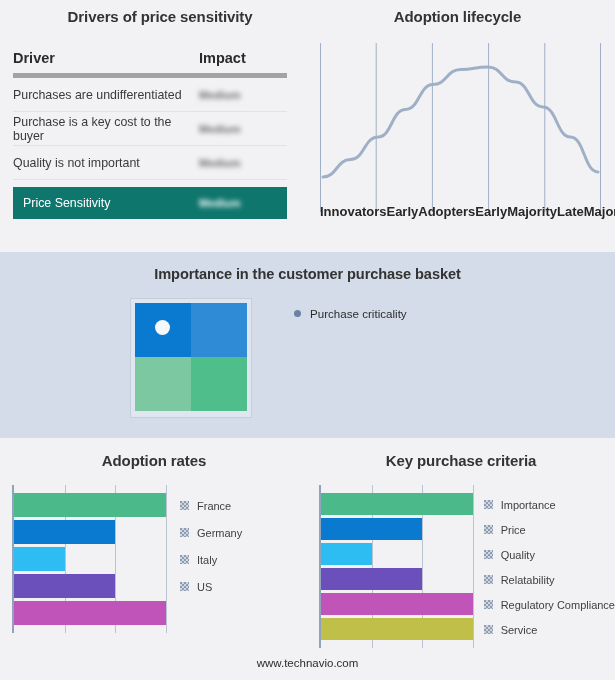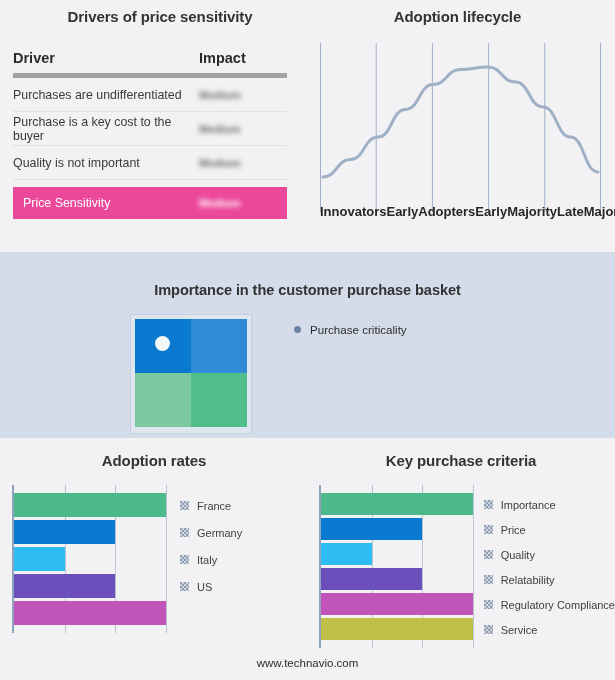--- a/index.html
+++ b/index.html
@@ -27,21 +27,21 @@
   }
   .tbl-head .c1 { flex: 1; font-size: 14.5px; font-weight: bold; color: #2b2b2b; }
   .tbl-head .c2 { width: 80px; font-size: 14.5px; font-weight: bold; color: #2b2b2b; }
   .tbl-row {
     display: flex; align-items: center; height: 34px;
     border-bottom: 1px solid #e2e2e6; padding-right: 8px;
   }
   .tbl-row .c1 { flex: 1; font-size: 12.4px; color: #3a3a3a; }
   .tbl-row .c2 { width: 80px; font-size: 11px; color: #6d6d6d; filter: blur(2.4px); font-weight: bold; }
   .tbl-row.hl {
-    background: #ec4899; border-bottom: none; height: 32px;
+    background: #0f766e; border-bottom: none; height: 32px;
     padding-left: 10px; margin-top: 7px;
   }
   .tbl-row.hl .c1 { color: #ffffff; font-size: 12.4px; }
   .tbl-row.hl .c2 { color: #ffffff; filter: blur(2.4px); }
 
   
   #lifecycle { position: absolute; left: 300px; top: 0; width: 315px; height: 250px; }
   #lifecycle .panel-title { margin-top: 8px; }
   .lc-wrap { position: relative; margin: 18px 14px 0 20px; height: 175px; }
   .lc-svg { position: absolute; left: 0; top: 0; }
@@ -53,21 +53,21 @@
     flex: 1; display: flex; align-items: flex-end; justify-content: center;
     text-align: center; font-size: 13px; font-weight: bold; color: #262626;
     line-height: 11.5px; padding-bottom: 1px;
   }
 
   
   #basket {
     position: absolute; left: 0; top: 252px; width: 615px; height: 186px;
     background: #d3dce8;
   }
-  #basket .panel-title { padding-top: 30px; font-size: 14.6px; }
+  #basket .panel-title { padding-top: 14px; font-size: 14.6px; }
   .basket-body { display: flex; margin-top: 16px; padding-left: 130px; }
   .quad-frame {
     width: 122px; height: 120px; background: #dfe6ef;
     border: 1px solid #c4cfdd; padding: 4px 4px 6px 4px;
   }
   .quad {
     width: 100%; height: 100%;
     display: grid; grid-template-columns: 1fr 1fr; grid-template-rows: 1fr 1fr;
     position: relative;
   }

